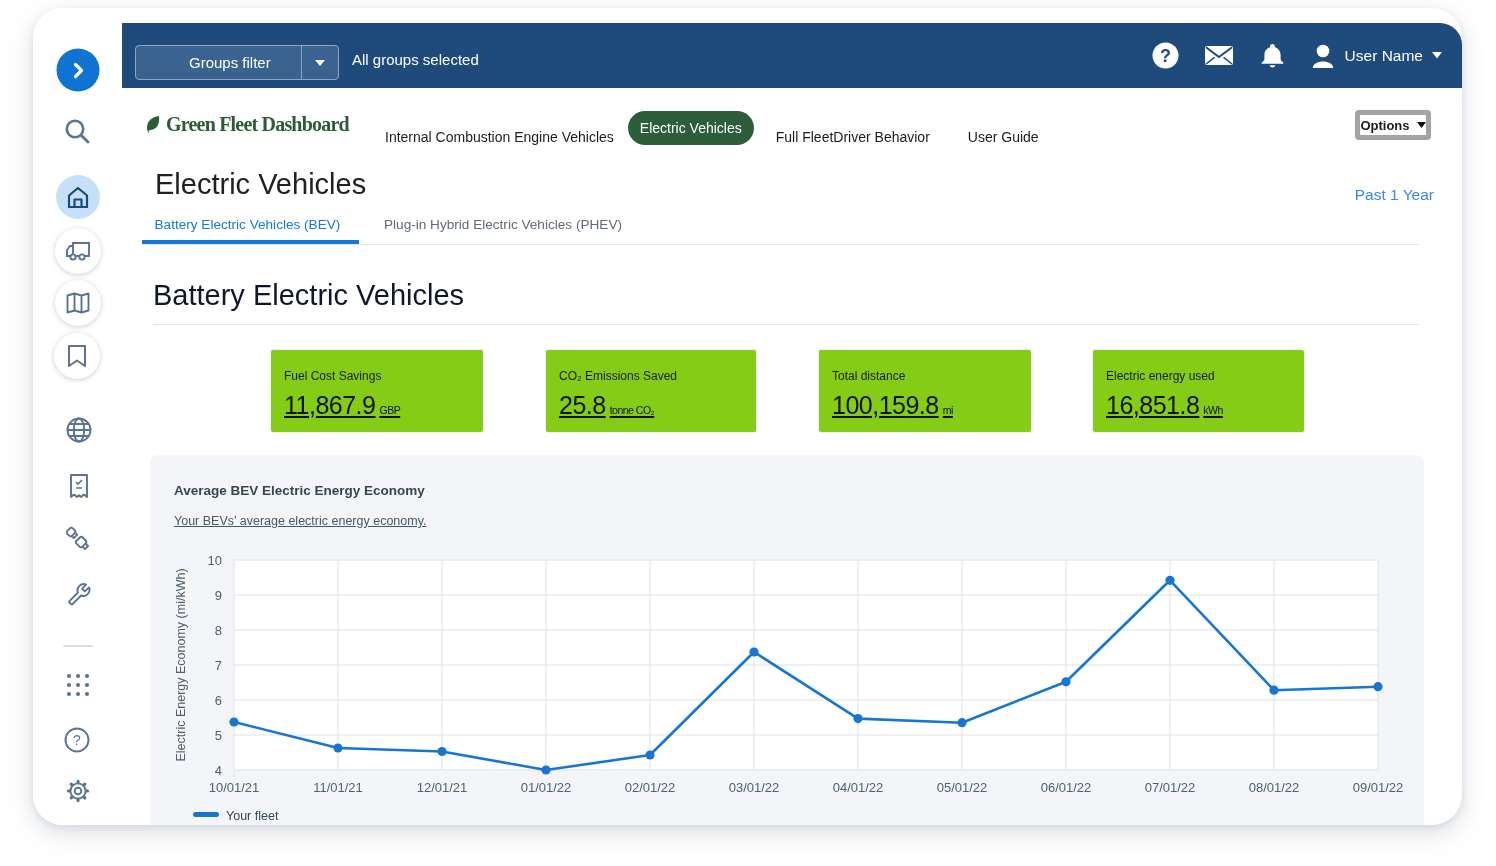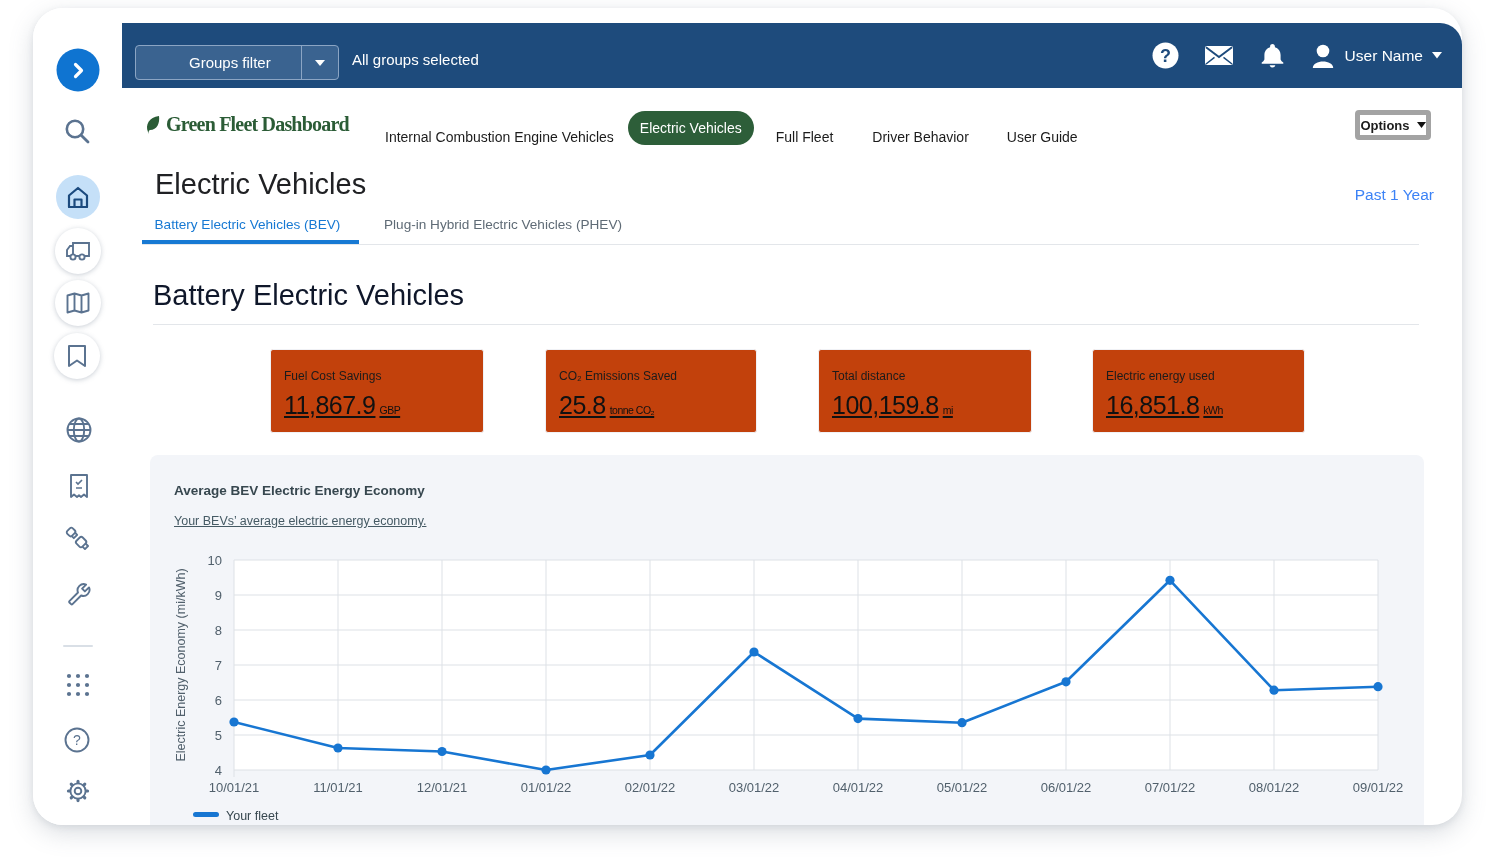--- a/index.html
+++ b/index.html
@@ -45,21 +45,21 @@
   .past1y { position:absolute; top:146px; left:1240px; width:161px; text-align:right; font-size:15.5px; color:#3b82f6;margin-top:32px; }
   h1.pgtitle { position:absolute; left:122px; top:160px; font-size:29px; font-weight:400; color:#202124; }
   .tabs { position:absolute; left:121.5px; top:209px; font-size:13.6px; }
   .tab-active { color:#1779d3; }
   .tab-other { color:#5f6b76; position:absolute; left:229.5px; top:0; white-space:nowrap;}
   .tab-underline { position:absolute; left:109px; top:232px; width:217px; height:4px; background:#1779d3; z-index:2;}
   .tab-gray-line { position:absolute; left:109px; top:236px; width:1277px; height:1px; background:#e3e6ea; }
   h2.sectitle { position:absolute; left:120px; top:271px; font-size:29px; font-weight:400; color:#0f172a; }
   .sec-line { position:absolute; left:120px; top:316px; width:1266px; height:1px; background:#e3e6ea; }
   
-  .stat { position:absolute; top:341px; height:84px; background:#c2410c; border:1px solid #f0f1f5; border-radius:3px; padding:19px 13px 0 13px; }
+  .stat { position:absolute; top:341px; height:84px; background:#84cc16; border:1px solid #f0f1f5; border-radius:3px; padding:19px 13px 0 13px; }
   .stat .lbl { font-size:12px; color:#1b1b1b; }
   .stat .val { font-size:25px; color:#111; margin-top:8px; letter-spacing:-0.5px;text-decoration:underline;}
   .stat .unit { font-size:10.5px; color:#111; margin-left:4px; }
   
   .chartcard { position:absolute; left:117px; top:447px; width:1274px; height:370px; background:#f3f5f9; border-radius:8px 8px 0 0; }
   .ch-title { position:absolute; left:24px; top:28px; font-size:13.5px; font-weight:bold; color:#37474f; }
   .ch-sub { position:absolute; left:24px; top:59px; font-size:12.5px; color:#455a64;text-decoration:underline; }
 </style>
 </head>
 <body>
@@ -210,21 +210,21 @@
 
   <div class="logo">
     <svg width="17" height="20" viewBox="0 0 17 20">
         <path d="M3 17 C0 10 4 2 14 1 C15 8 12 15 5 15 C4.3 15 3.6 16 3.2 19 Z" fill="#2b5c36"></path>
       </svg>
     <div class="logo-text">Green Fleet Dashboard</div>
   </div>
   <div class="mainnav">
     <a style="margin-right:14px;">Internal Combustion Engine Vehicles</a>
     <a class="pill" style="margin-right:22px;">Electric Vehicles</a>
-    <a style="margin-right:39px;">Full Fleet</a>
+    <a style="">Full Fleet</a>
     <a style="margin-right:38px;">Driver Behavior</a>
     <a>User Guide</a>
   </div>
   <div class="options-btn">Options <svg width="9" height="6" viewBox="0 0 9 6">
         <path d="M0 0 L4.5 6 L9 0 Z" fill="#111"></path>
       </svg></div>
   <div class="past1y">Past 1 Year</div>
   <h1 class="pgtitle">Electric Vehicles</h1>
   <div class="tabs">
     <span class="tab-active">Battery Electric Vehicles (BEV)</span>

